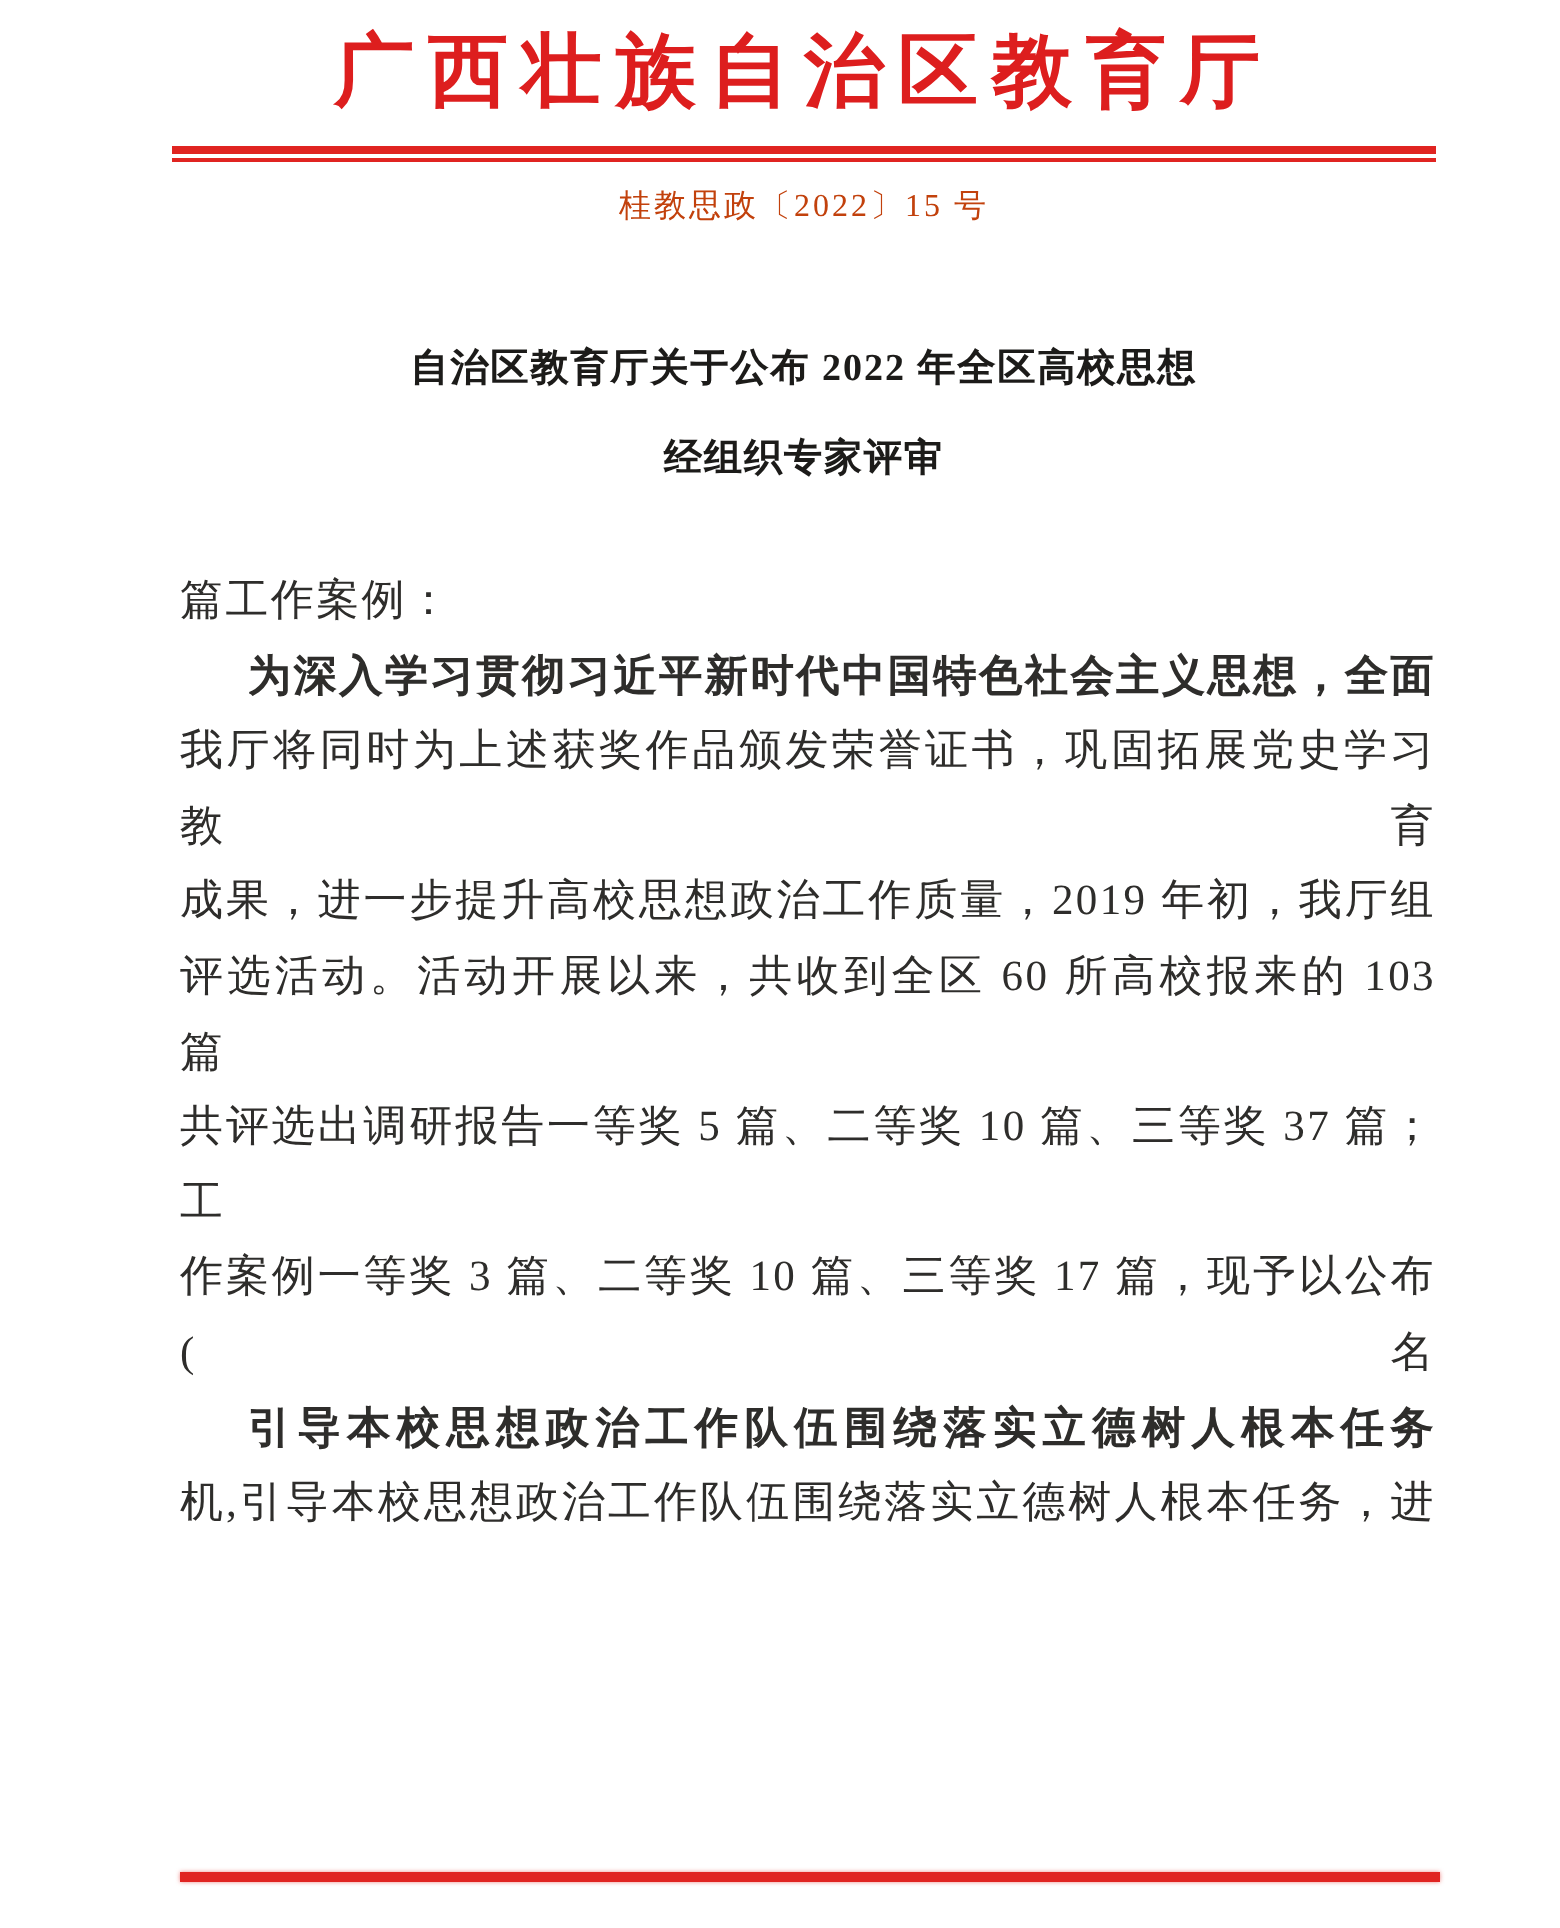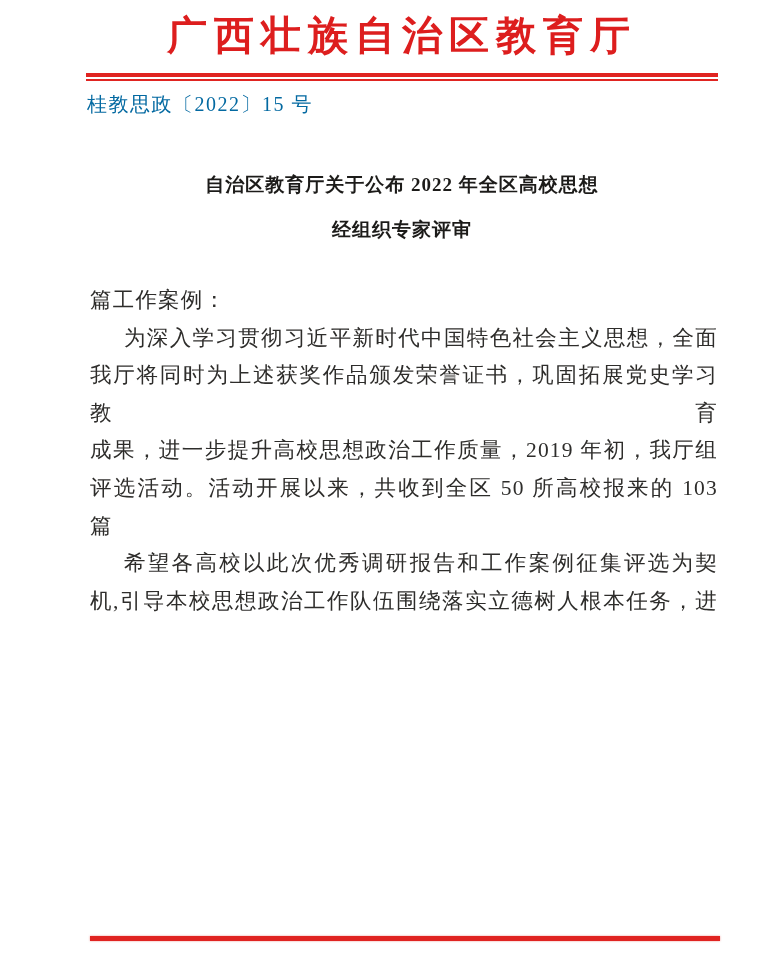--- a/index.html
+++ b/index.html
@@ -31,25 +31,25 @@
   .rule-double {
     width: 632px;
     margin: 13px auto 0 auto;
     height: 2px;                       
     border-top: 4px solid #e02421;
     border-bottom: 2px solid #e02421;
   }
   .doc-number {
     width: 630px;
     margin: 12px auto 0 auto;
-    text-align: left;
-    font-size: 20px;
+    text-align: center;
+    font-size: 16px;
     line-height: 22px;
     letter-spacing: 1.5px;
-    color: #0369a1;
+    color: #c2410c;
   }
   
   .title {
     margin-top: 47px;
     text-align: center;
     font-size: 19px;
     line-height: 45px;
     font-weight: bold;
     letter-spacing: 1px;
     color: #1c1b19;
@@ -61,21 +61,21 @@
     font-size: 21.5px;
     line-height: 37.6px;
     letter-spacing: 1.2px;
     color: #2e2d2b;
   }
   .line { min-height: 37.6px; }
   .line.fill {
     text-align: justify;
     text-align-last: justify;
   }
-  .line.indent { text-indent: 34px; }
+  .line.indent { text-indent: 34px; font-weight: bold; }
   
   .rule-footer {
     position: absolute;
     left: 78px;
     top: 936px;
     width: 630px;
     height: 5px;
     background: #e02421;
     box-shadow: 0 0 2px rgba(224,36,33,0.55);
   }
@@ -95,22 +95,24 @@
     <div>自治区教育厅关于公布 2022 年全区高校思想</div>
     <div>经组织专家评审</div>
   </div>
 
   <div class="body">
     <div class="line">篇工作案例：</div>
 
     <div class="line fill indent">为深入学习贯彻习近平新时代中国特色社会主义思想，全面</div>
     <div class="line fill">我厅将同时为上述获奖作品颁发荣誉证书，巩固拓展党史学习教育</div>
     <div class="line fill">成果，进一步提升高校思想政治工作质量，2019 年初，我厅组</div>
-    <div class="line fill">评选活动。活动开展以来，共收到全区 50 所高校报来的 103 篇</div>
+    <div class="line fill">评选活动。活动开展以来，共收到全区 60 所高校报来的 103 篇</div>
+    <div class="line fill">共评选出调研报告一等奖 5 篇、二等奖 10 篇、三等奖 37 篇；工</div>
+    <div class="line fill">作案例一等奖 3 篇、二等奖 10 篇、三等奖 17 篇，现予以公布(名</div>
 
-    <div class="line fill indent">希望各高校以此次优秀调研报告和工作案例征集评选为契</div>
+    <div class="line fill indent">引导本校思想政治工作队伍围绕落实立德树人根本任务</div>
     <div class="line fill">机,引导本校思想政治工作队伍围绕落实立德树人根本任务，进</div>
 
   </div>
 
   <div class="rule-footer"></div>
 
 </div>
 
 </body></html>

